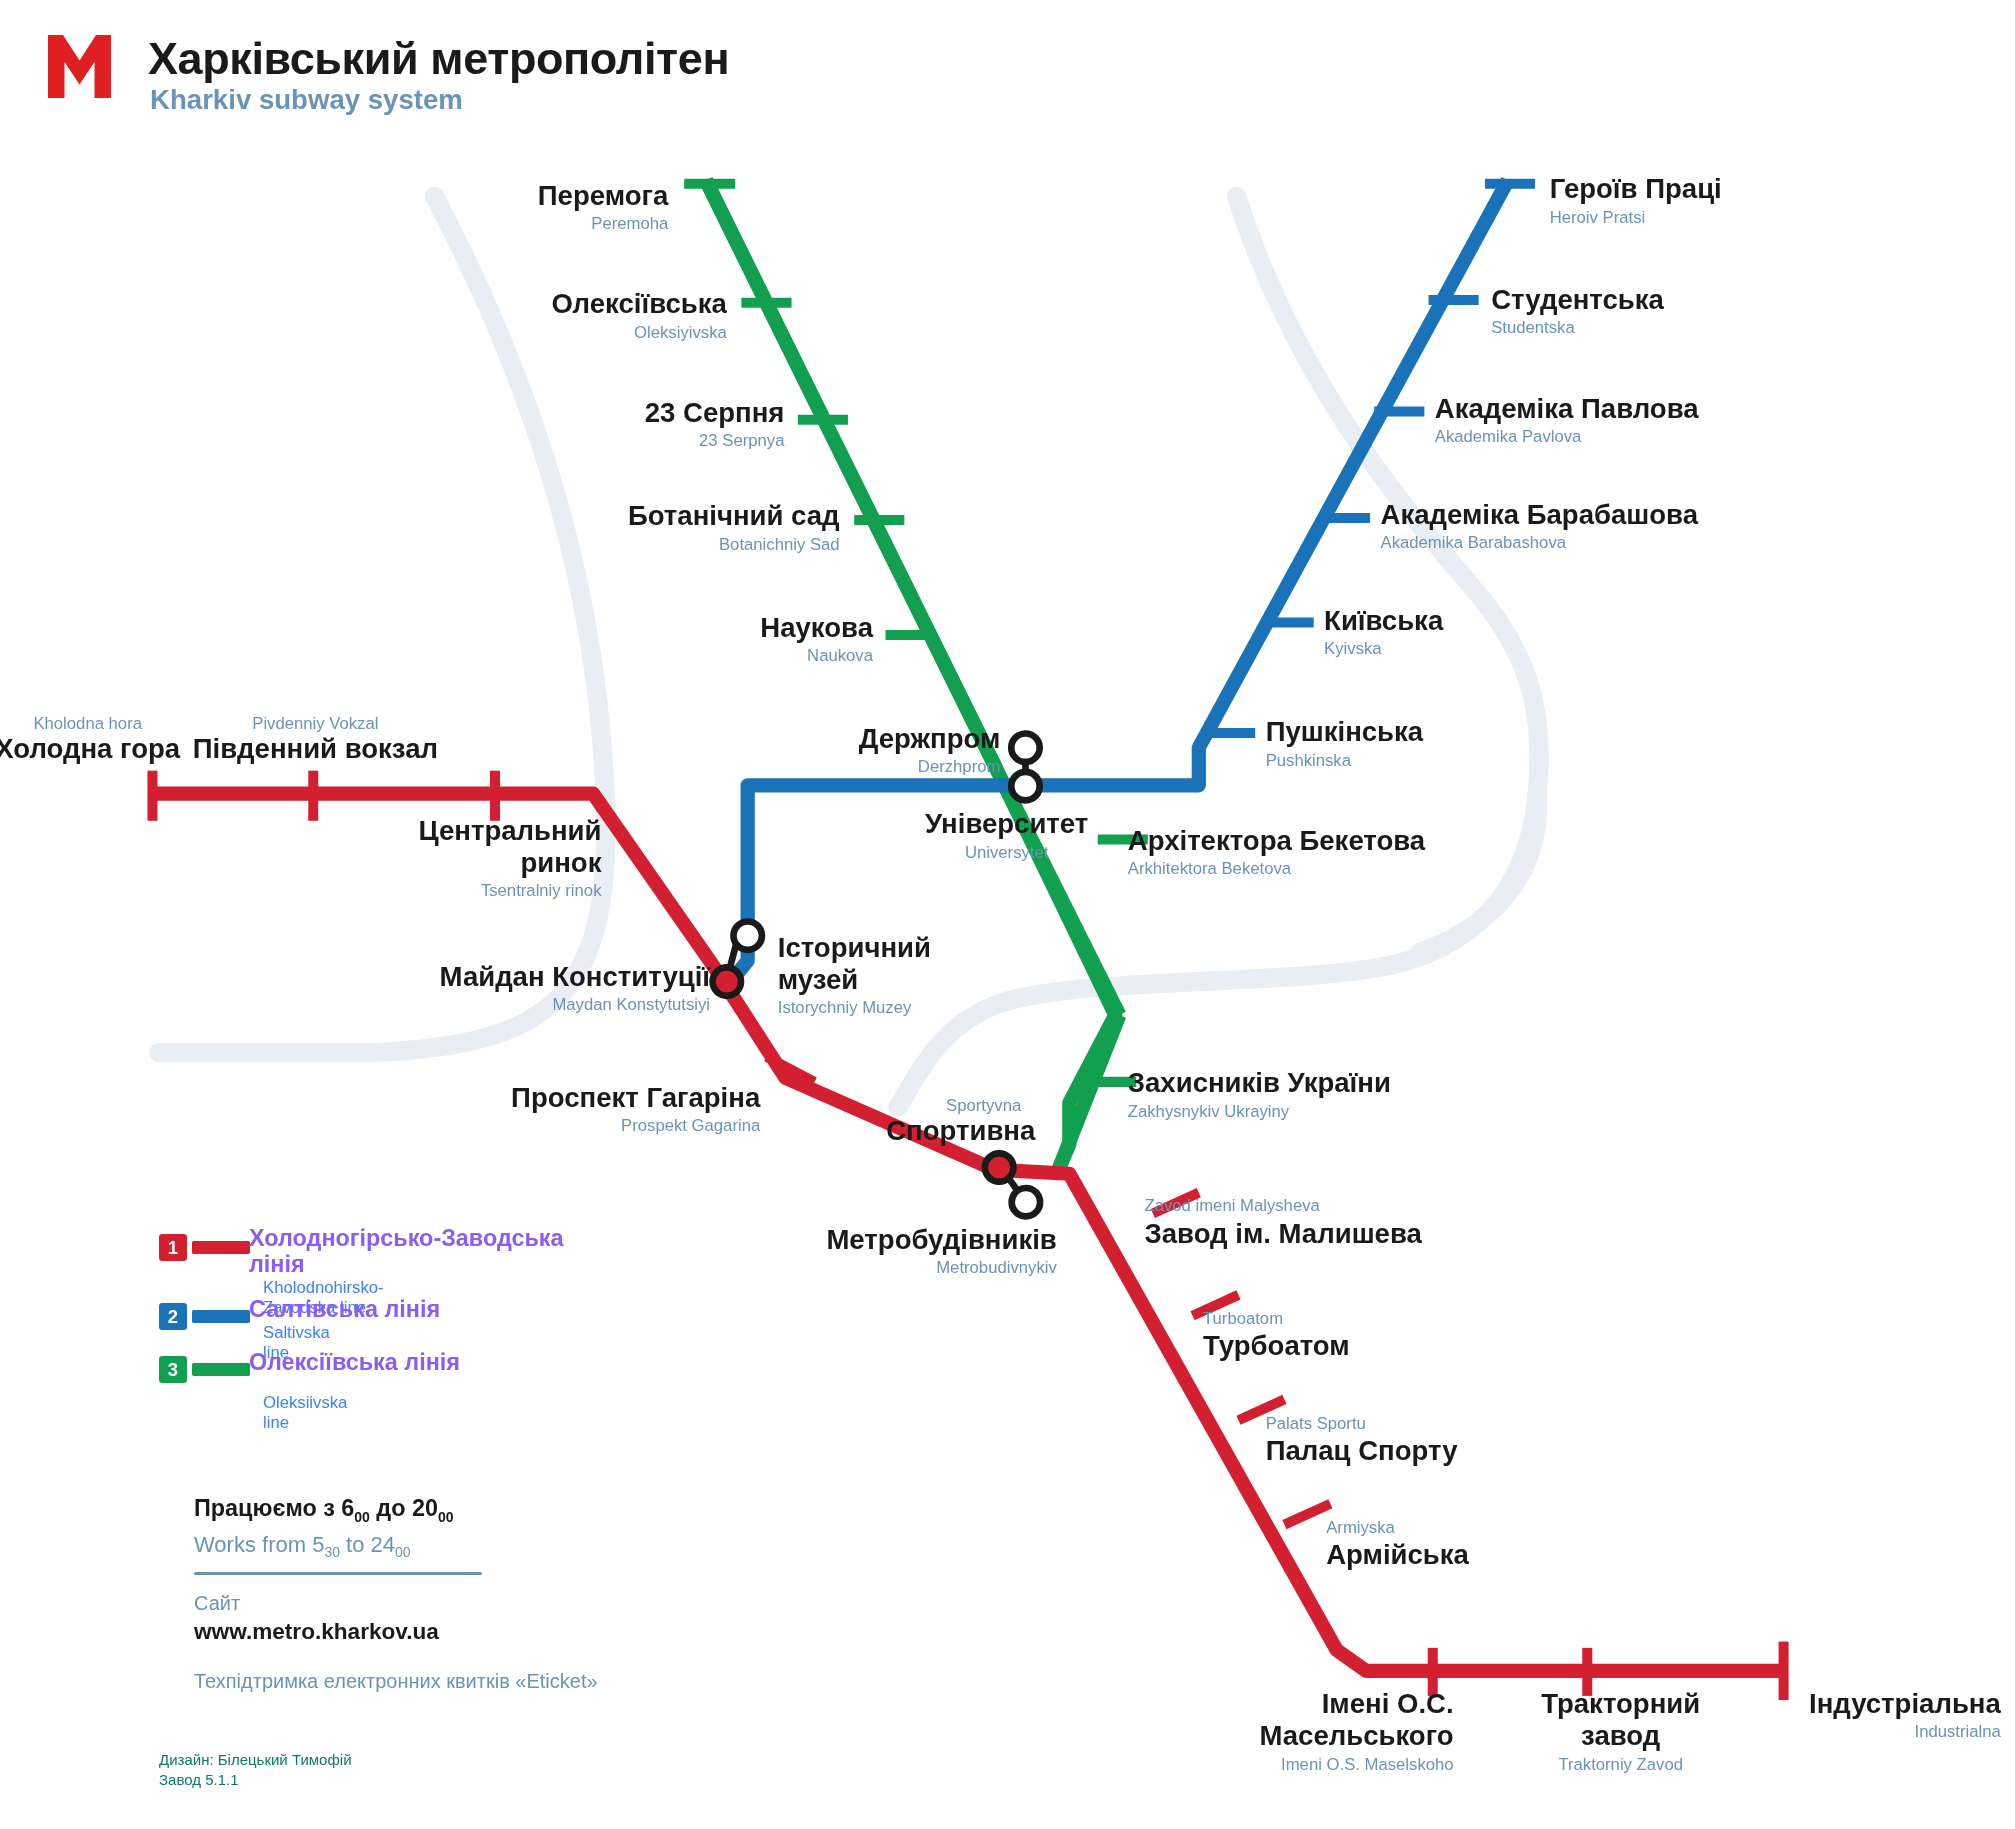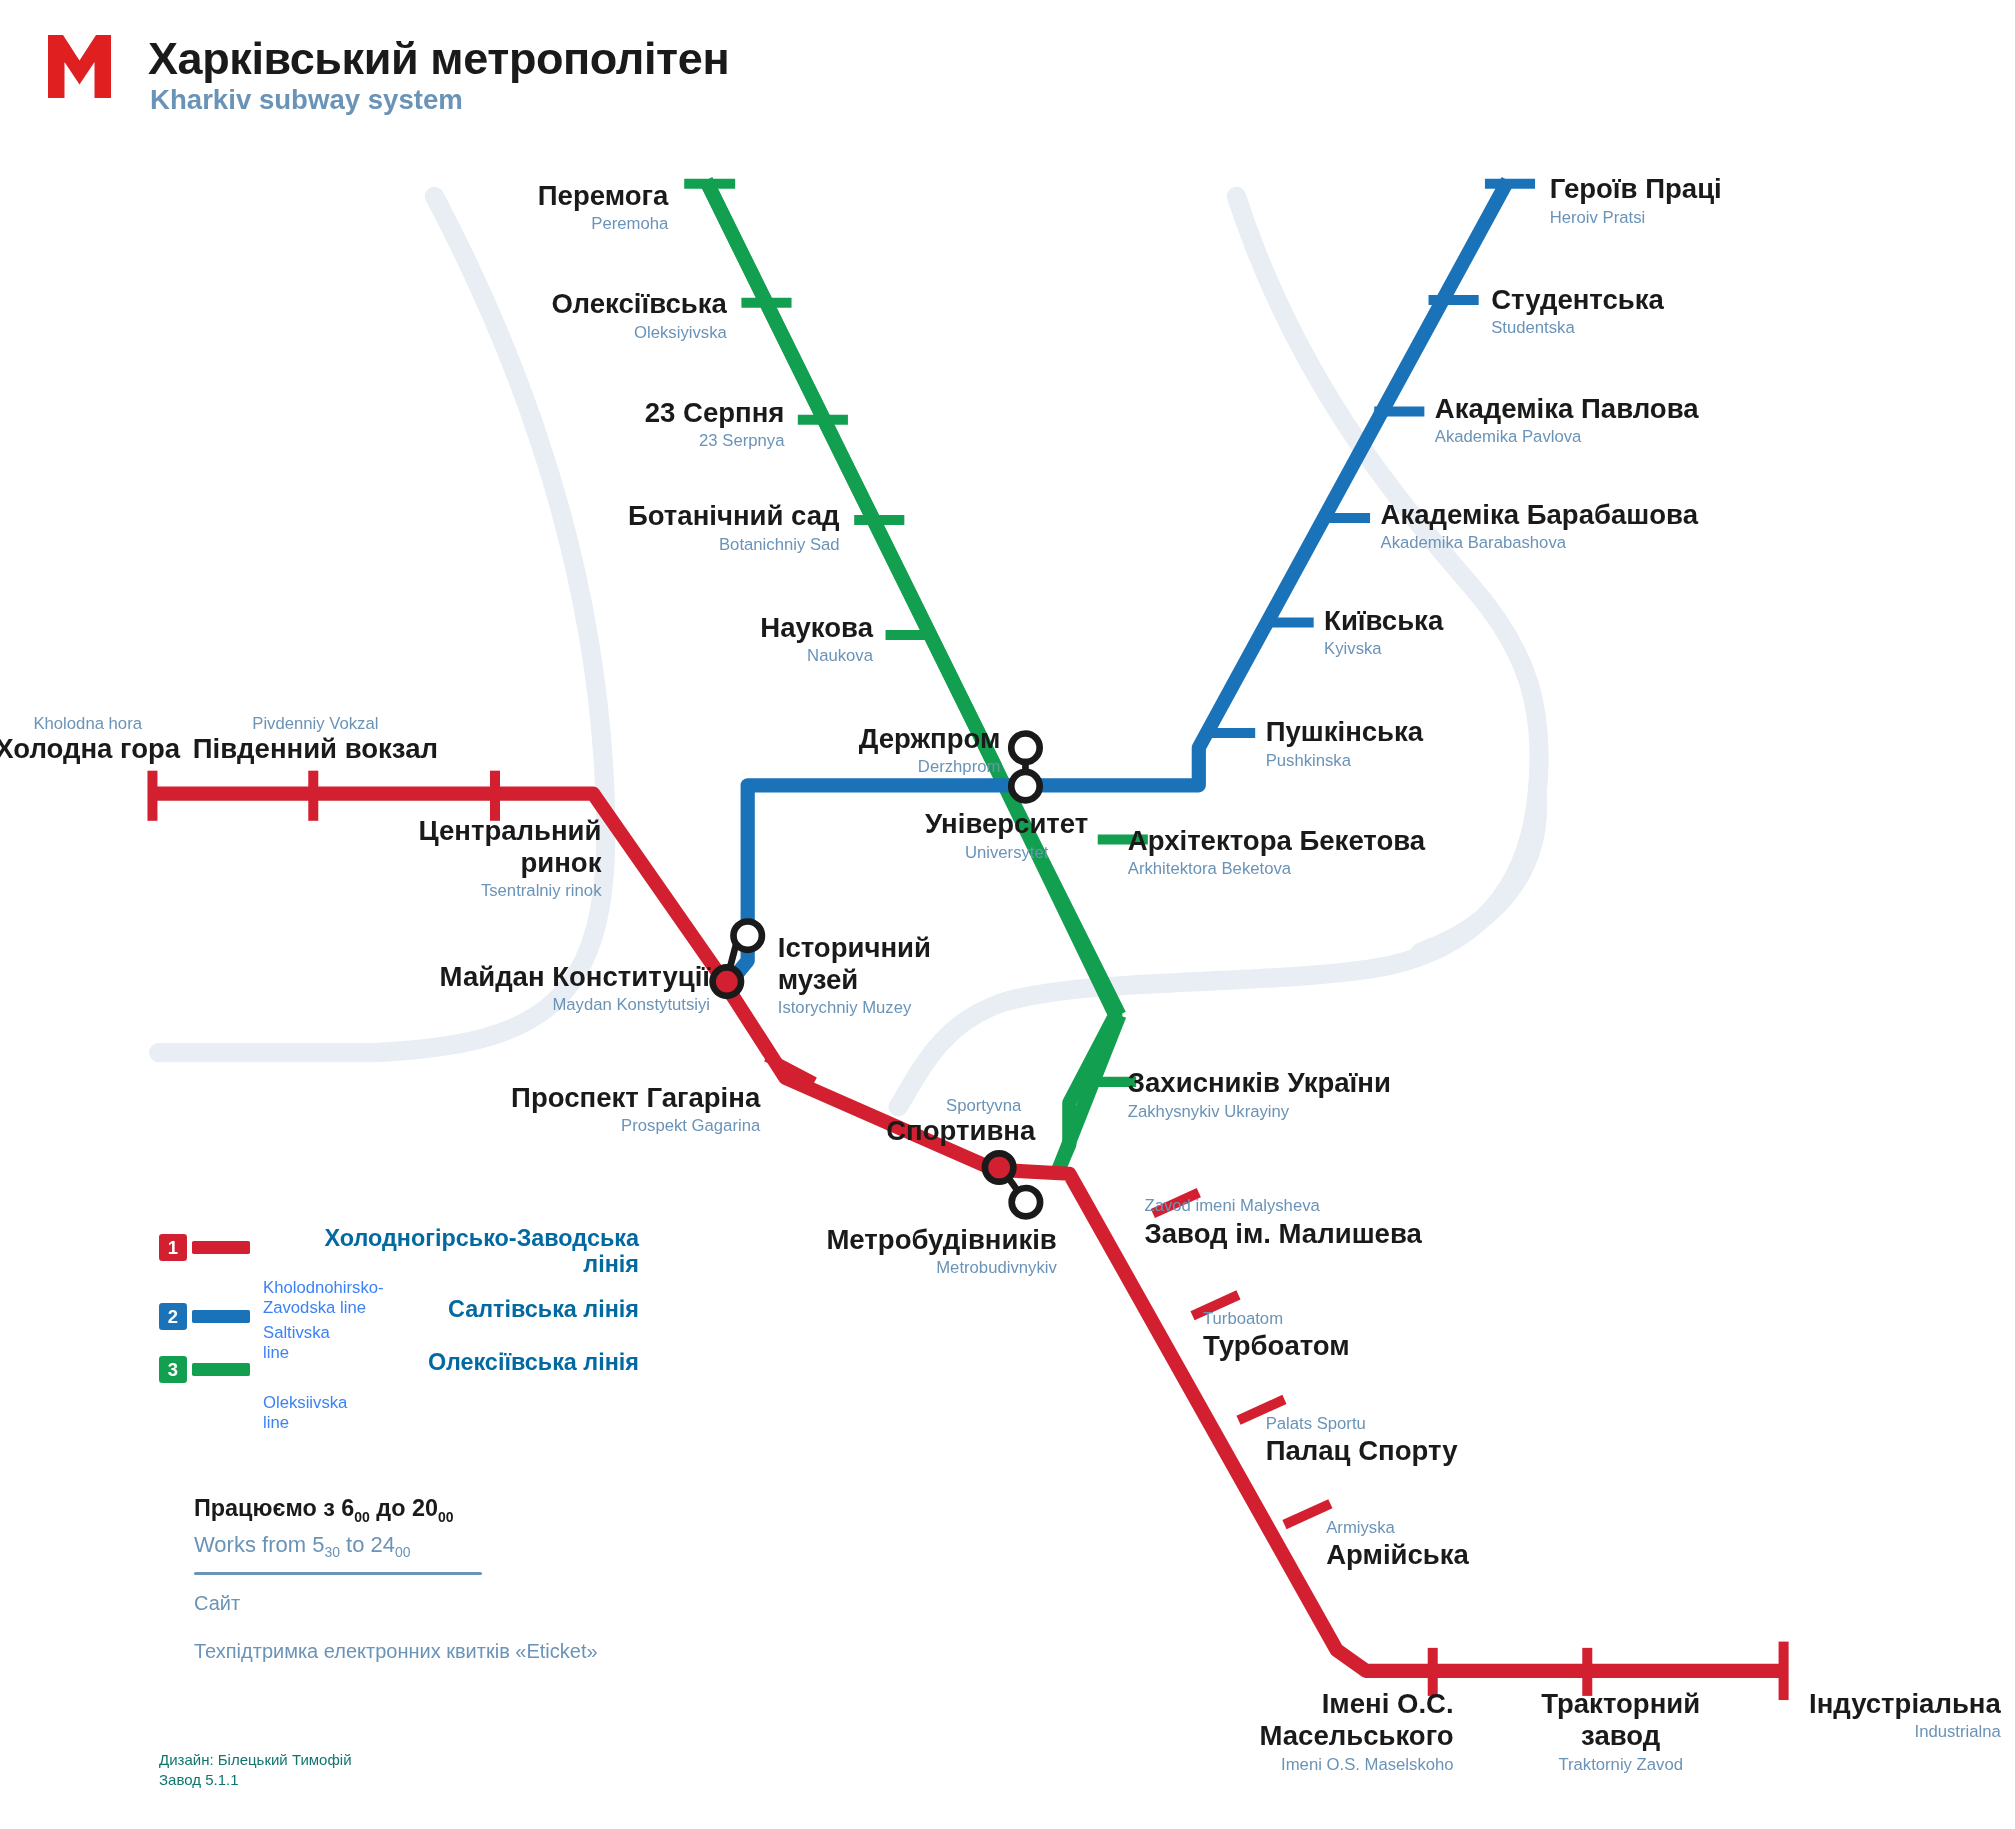--- a/index.html
+++ b/index.html
@@ -12,21 +12,21 @@
   .lbl-en{fill:#6a93b8;font-family:"Liberation Sans",sans-serif;}
   text{white-space:pre;}
   .logo-box{position:absolute;left:42px;top:29px;width:75px;height:75px;}
   .title-ua{position:absolute;left:148px;top:33px;font-size:45px;font-weight:bold;color:#1a1a1a;letter-spacing:-0.4px;}
   .title-en{position:absolute;left:150px;top:84px;font-size:27.6px;font-weight:bold;color:#6a93b8;text-align:right;}
   
   .legend{position:absolute;left:159px;top:1228px;}
   .legend-row{position:relative;height:69px;}
   .legend-num{position:absolute;left:0;top:5.8px;width:27.6px;height:27.6px;border-radius:3.3px;color:#fff;font-size:18.4px;font-weight:bold;text-align:center;line-height:27.6px;}
   .legend-bar{position:absolute;left:33px;top:13.4px;width:58px;height:12.5px;border-radius:1.7px;}
-  .legend-ua{position:absolute;left:104px;top:-3.3px;font-size:23.4px;font-weight:bold;color:#0369a1;line-height:26px;width:376px;text-align:right;}
+  .legend-ua{position:absolute;left:90px;top:-3.3px;font-size:23.4px;font-weight:bold;color:#8b5cf6;line-height:26px;width:376px;}
   .legend-en{position:absolute;left:104px;font-size:16.7px;color:#3b82f6;}
   .info{position:absolute;left:159px;top:1495px;width:627px;margin-left:35px;}
   .info-ua{font-size:23.4px;font-weight:bold;color:#1a1a1a;}
   .info-en{font-size:22px;color:#6a93b8;margin-top:7.5px;}
   .sub{font-size:14px;vertical-align:sub;}
   .rule{width:288px;height:3.3px;background:#6a93b8;margin:11px 0 16.7px 0;border-radius:1.7px;}
   .info-label{font-size:20px;color:#6a93b8;}
   .info-value{font-size:22.6px;font-weight:bold;color:#1a1a1a;margin-top:4.2px;}
   .info-gap{height:25px;}
   .credits{position:absolute;left:159px;top:1750px;font-size:15px;color:#0f766e;line-height:20px;}
@@ -237,20 +237,21 @@
 
 <div class="info">
   <div class="info-ua">
     <span>Працюємо з 6</span><span class="sub">00</span><span> до 20</span><span class="sub">00</span>
   </div>
   <div class="info-en">
     <span>Works from 5</span><span class="sub">30</span><span> to 24</span><span class="sub">00</span>
   </div>
   <div class="rule"></div>
   <div class="info-label">Сайт</div>
+  <div class="info-value">www.metro.kharkov.ua</div>
   <div class="info-gap"></div>
   <div class="info-label">Техпідтримка електронних квитків «Eticket»</div>
 </div>
 
 <div class="credits">
   <div>Дизайн: Білецький Тимофій</div>
   <div>Завод 5.1.1</div>
 </div>
 
 

